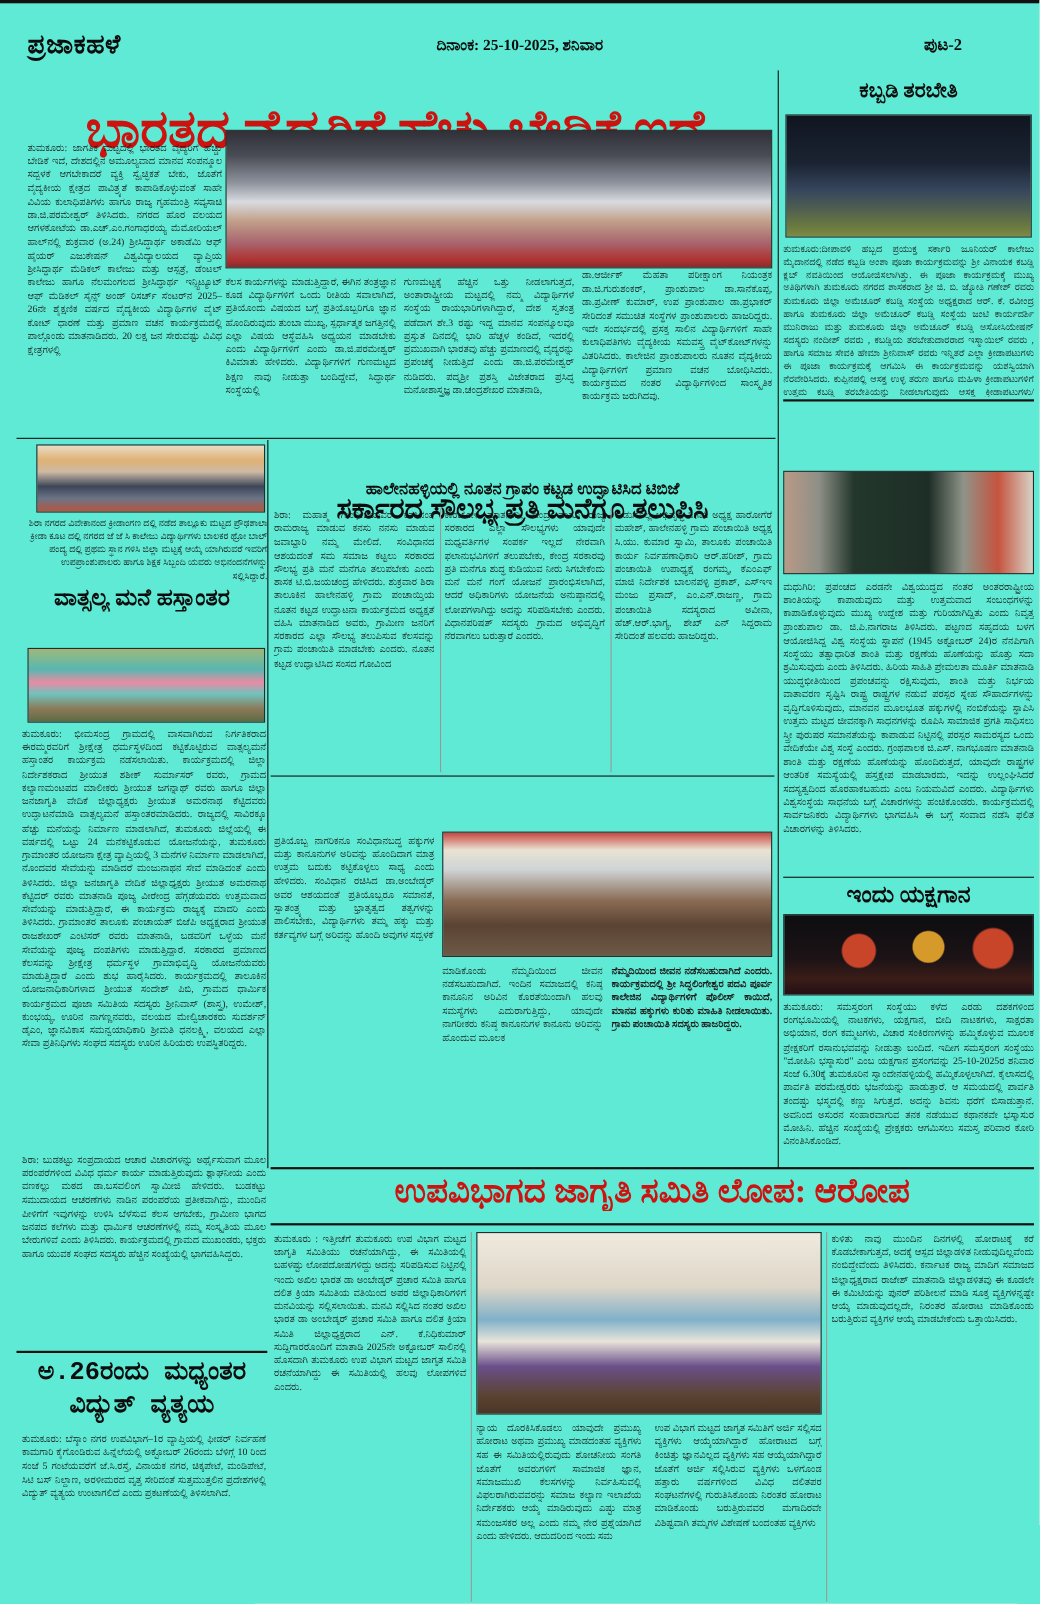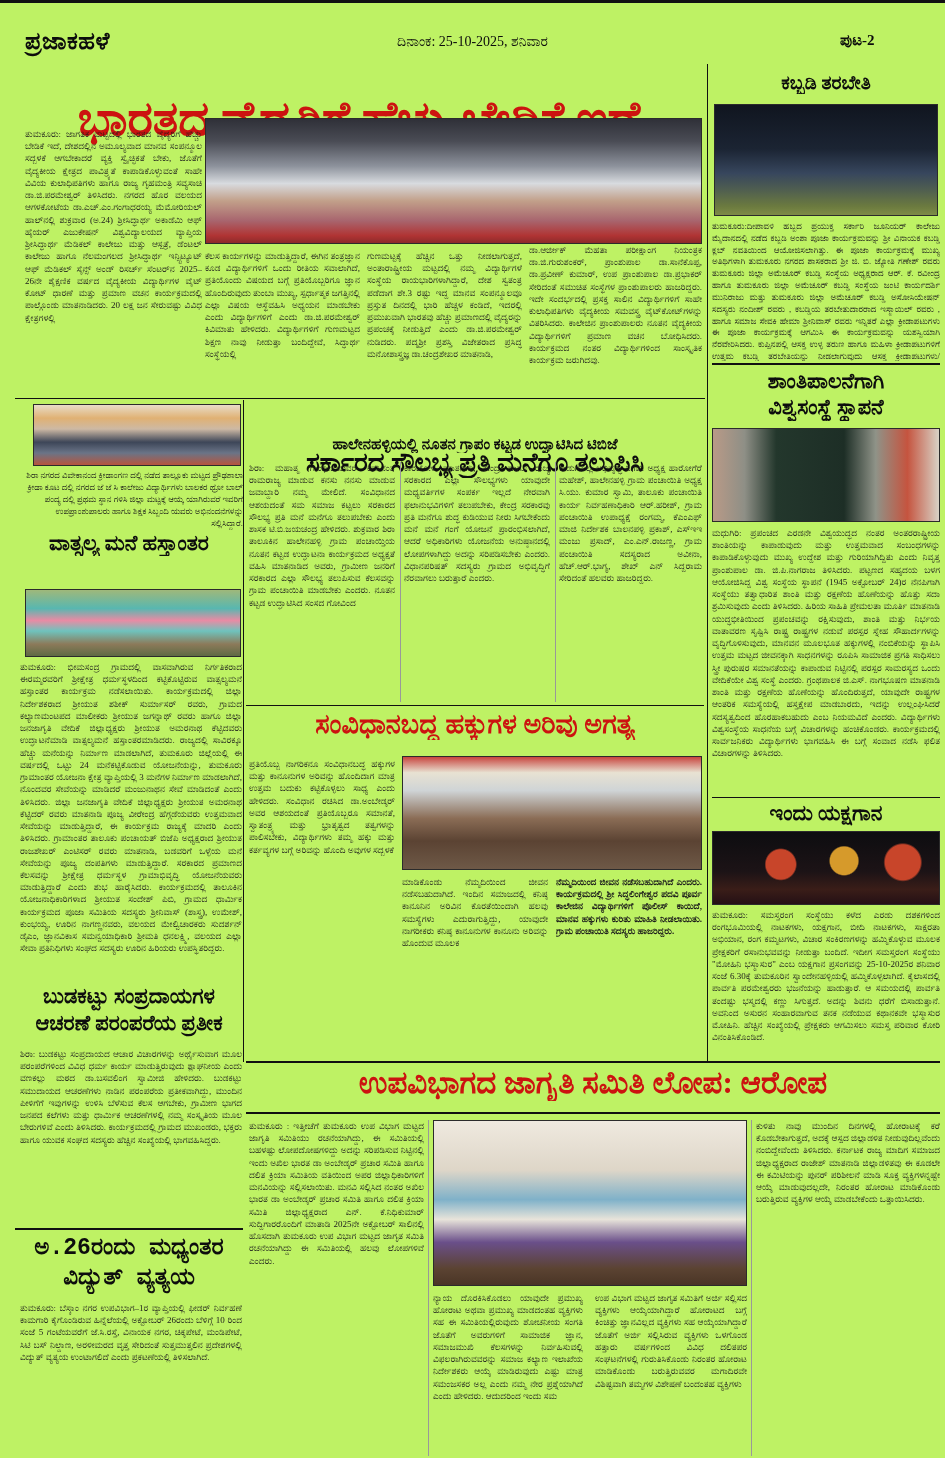--- a/index.html
+++ b/index.html
@@ -1,27 +1,27 @@
 <!DOCTYPE html>
 <html><head>
 <meta charset="utf-8">
 <style>
   html,body{margin:0;padding:0;background:#e8e8e4;}
-  #page{position:relative;width:945px;height:1458px;background:#bef264;margin:0 auto;overflow:hidden;
+  #page{position:relative;width:945px;height:1458px;background:#5eead4;margin:0 auto;overflow:hidden;
         font-family:"Liberation Serif","DejaVu Serif",serif;}
   .abs{position:absolute;}
   .rule{position:absolute;background:#111;}
   .txt{position:absolute;font-size:9px;line-height:1.36;text-align:justify;color:#1b1b1b;overflow:hidden;
        font-family:"Liberation Serif","DejaVu Serif",serif;}
   .cap{position:absolute;font-size:8.5px;line-height:1.4;text-align:right;color:#161616;overflow:hidden;}
   .hl-red{color:#cc1310;font-weight:bold;text-align:center;overflow:hidden;}
   .hl-blk{color:#0d0d0d;font-weight:bold;text-align:center;overflow:hidden;}
   .photo{position:absolute;border:1px solid #2b2b2b;box-sizing:border-box;}
   .mast-name{font-size:24px;font-weight:bold;color:#0c0c0c;letter-spacing:.5px;}
-  .mast-date{font-size:14px;font-weight:normal;color:#0c0c0c;}
+  .mast-date{font-size:14px;font-weight:bold;color:#0c0c0c;}
   .mast-page{font-size:15px;font-weight:bold;color:#0c0c0c;}
 </style>
 </head>
 <body>
 
 <div id="page">
 
   <div class="rule" style="left:0;top:24;width:945px;height:2px;"></div>
   <div class="rule" style="left:0;top:57;width:945px;height:3px;"></div>
 
@@ -40,24 +40,20 @@
   <div class="txt" style="left:205px;top:250px;width:155px;height:146px;">ಕೆಲಸ ಕಾರ್ಯಗಳನ್ನು ಮಾಡುತ್ತಿದ್ದಾರೆ, ಈಗಿನ ತಂತ್ರಜ್ಞಾನ ಕೂಡ ವಿದ್ಯಾರ್ಥಿಗಳಿಗೆ ಒಂದು ರೀತಿಯ ಸವಾಲಾಗಿದೆ, ಪ್ರತಿಯೊಂದು ವಿಷಯದ ಬಗ್ಗೆ ಪ್ರತಿಯೊಬ್ಬರಿಗೂ ಜ್ಞಾನ ಹೊಂದಿರುವುದು ತುಂಬಾ ಮುಖ್ಯ, ಸ್ಪರ್ಧಾತ್ಮಕ ಜಗತ್ತಿನಲ್ಲಿ ಎಲ್ಲಾ ವಿಷಯ ಆಸ್ಥೆವಹಿಸಿ ಅಧ್ಯಯನ ಮಾಡಬೇಕು ಎಂದು ವಿದ್ಯಾರ್ಥಿಗಳಿಗೆ ಎಂದು ಡಾ.ಜಿ.ಪರಮೇಶ್ವರ್ ಕಿವಿಮಾತು ಹೇಳಿದರು. ವಿದ್ಯಾರ್ಥಿಗಳಿಗೆ ಗುಣಮಟ್ಟದ ಶಿಕ್ಷಣ ನಾವು ನೀಡುತ್ತಾ ಬಂದಿದ್ದೇವೆ, ಸಿದ್ಧಾರ್ಥ ಸಂಸ್ಥೆಯಲ್ಲಿ</div>
   <div class="txt" style="left:367px;top:250px;width:155px;height:146px;">ಗುಣಮಟ್ಟಕ್ಕೆ ಹೆಚ್ಚಿನ ಒತ್ತು ನೀಡಲಾಗುತ್ತದೆ, ಅಂತಾರಾಷ್ಟ್ರೀಯ ಮಟ್ಟದಲ್ಲಿ ನಮ್ಮ ವಿದ್ಯಾರ್ಥಿಗಳೆ ಸಂಸ್ಥೆಯ ರಾಯಭಾರಿಗಳಾಗಿದ್ದಾರೆ, ದೇಶ ಸ್ವತಂತ್ರ ಪಡೆದಾಗ ಶೇ.3 ರಷ್ಟು ಇದ್ದ ಮಾನವ ಸಂಪನ್ಮೂಲವೂ ಪ್ರಸ್ತುತ ದಿನದಲ್ಲಿ ಭಾರಿ ಹೆಚ್ಚಳ ಕಂಡಿದೆ, ಇದರಲ್ಲಿ ಪ್ರಮುಖವಾಗಿ ಭಾರತವು ಹೆಚ್ಚು ಪ್ರಮಾಣದಲ್ಲಿ ವೈದ್ಯರನ್ನು ಪ್ರಪಂಚಕ್ಕೆ ನೀಡುತ್ತಿದೆ ಎಂದು ಡಾ.ಜಿ.ಪರಮೇಶ್ವರ್ ನುಡಿದರು. ಪದ್ಮಶ್ರೀ ಪ್ರಶಸ್ತಿ ವಿಜೇತರಾದ ಪ್ರಸಿದ್ಧ ಮನೋಶಾಸ್ತ್ರಜ್ಞ ಡಾ.ಚಂದ್ರಶೇಖರ ಮಾತನಾಡಿ,</div>
   <div class="txt" style="left:529px;top:244px;width:173px;height:152px;">ಡಾ.ಆರ್ಜೀಕ್ ಮೆಹತಾ ಪರೀಕ್ಷಾಂಗ ನಿಯಂತ್ರಕ ಡಾ.ಜಿ.ಗುರುಶಂಕರ್, ಪ್ರಾಂಶುಪಾಲ ಡಾ.ಸಾನೆಕೊಪ್ಪ, ಡಾ.ಪ್ರವೀಣ್ ಕುಮಾರ್, ಉಪ ಪ್ರಾಂಶುಪಾಲ ಡಾ.ಪ್ರಭಾಕರ್ ಸೇರಿದಂತೆ ಸಮುಚಿತ ಸಂಸ್ಥೆಗಳ ಪ್ರಾಂಶುಪಾಲರು ಹಾಜರಿದ್ದರು. ಇದೇ ಸಂದರ್ಭದಲ್ಲಿ ಪ್ರಸಕ್ತ ಸಾಲಿನ ವಿದ್ಯಾರ್ಥಿಗಳಿಗೆ ಸಾಹೇ ಕುಲಾಧಿಪತಿಗಳು ವೈದ್ಯಕೀಯ ಸಮವಸ್ತ್ರ ವೈಟ್‌ಕೋಟ್‌ಗಳನ್ನು ವಿತರಿಸಿದರು. ಕಾಲೇಜಿನ ಪ್ರಾಂಶುಪಾಲರು ನೂತನ ವೈದ್ಯಕೀಯ ವಿದ್ಯಾರ್ಥಿಗಳಿಗೆ ಪ್ರಮಾಣ ವಚನ ಬೋಧಿಸಿದರು. ಕಾರ್ಯಕ್ರಮದ ನಂತರ ವಿದ್ಯಾರ್ಥಿಗಳಿಂದ ಸಾಂಸ್ಕೃತಿಕ ಕಾರ್ಯಕ್ರಮ ಜರುಗಿದವು.</div>
 
   <div class="abs hl-blk" style="left:712px;top:72px;width:228px;font-size:19px;">ಕಬ್ಬಡಿ ತರಬೇತಿ</div>
   <div class="photo" style="left:714px;top:104px;width:224px;height:112px;background:
       linear-gradient(180deg,#10151f 0%,#1b2433 40%,#37465d 62%,#51604f 78%,#6b7a3f 92%,#7d8c46 100%);"></div>
   <div class="txt" style="left:712px;top:221px;width:228px;height:140px;font-size:8.7px;">ತುಮಕೂರು:ದೀಪಾವಳಿ ಹಬ್ಬದ ಪ್ರಯುಕ್ತ ಸರ್ಕಾರಿ ಜೂನಿಯರ್ ಕಾಲೇಜು ಮೈದಾನದಲ್ಲಿ ನಡೆದ ಕಬ್ಬಡಿ ಅಂಶಾ ಪೂಜಾ ಕಾರ್ಯಕ್ರಮವನ್ನು ಶ್ರೀ ವಿನಾಯಕ ಕಬಡ್ಡಿ ಕ್ಲಬ್ ನವತಿಯಿಂದ ಆಯೋಜಿಸಲಾಗಿತ್ತು. ಈ ಪೂಜಾ ಕಾರ್ಯಕ್ರಮಕ್ಕೆ ಮುಖ್ಯ ಅತಿಥಿಗಳಾಗಿ ತುಮಕೂರು ನಗರದ ಶಾಸಕರಾದ ಶ್ರೀ ಜಿ. ಬಿ. ಜ್ಯೋತಿ ಗಣೇಶ್ ರವರು ತುಮಕೂರು ಜಿಲ್ಲಾ ಅಮೆಚೂರ್ ಕಬಡ್ಡಿ ಸಂಸ್ಥೆಯ ಅಧ್ಯಕ್ಷರಾದ ಆರ್. ಕೆ. ರವೀಂದ್ರ ಹಾಗೂ ತುಮಕೂರು ಜಿಲ್ಲಾ ಅಮೆಚೂರ್ ಕಬಡ್ಡಿ ಸಂಸ್ಥೆಯ ಜಂಟಿ ಕಾರ್ಯದರ್ಶಿ ಮುನಿರಾಜು ಮತ್ತು ತುಮಕೂರು ಜಿಲ್ಲಾ ಅಮೆಚೂರ್ ಕಬಡ್ಡಿ ಅಸೋಸಿಯೇಷನ್ ಸದಸ್ಯರು ನಂದೀಶ್ ರವರು , ಕಬಡ್ಡಿಯ ತರಬೇತುದಾರರಾದ ಇಸ್ಮಾಯಿಲ್ ರವರು , ಹಾಗೂ ಸಮಾಜ ಸೇವಕಿ ಹೇಮಾ ಶ್ರೀನಿವಾಸ್ ರವರು ಇನ್ನಿತರೆ ಎಲ್ಲಾ ಕ್ರೀಡಾಪಟುಗಳು ಈ ಪೂಜಾ ಕಾರ್ಯಕ್ರಮಕ್ಕೆ ಆಗಮಿಸಿ ಈ ಕಾರ್ಯಕ್ರಮವನ್ನು ಯಶಸ್ವಿಯಾಗಿ ನೆರವೇರಿಸಿದರು. ಕುಪ್ಪಿನಪಲ್ಲಿ ಆಸಕ್ತ ಉಳ್ಳ ತರುಣ ಹಾಗೂ ಮಹಿಳಾ ಕ್ರೀಡಾಪಟುಗಳಿಗೆ ಉತ್ತಮ ಕಬಡ್ಡಿ ತರಬೇತಿಯನ್ನು ನೀಡಲಾಗುವುದು ಆಸಕ್ತ ಕ್ರೀಡಾಪಟುಗಳು/ 9113052830 ,94666 19589 ಈ ಸಂಖ್ಯೆಗೆ ಕರೆ ಮಾಡಬಹುದು.</div>
   <div class="rule" style="left:712px;top:363px;width:228px;height:2px;"></div>
 
-  <div class="abs hl-blk" style="left:712px;top:368px;width:228px;font-size:21px;line-height:1.25;">
-    <span>ಶಾಂತಿಪಾಲನೆಗಾಗಿ</span><br>
-    <span>ವಿಶ್ವಸಂಸ್ಥೆ ಸ್ಥಾಪನೆ</span>
-  </div>
   <div class="photo" style="left:712px;top:428px;width:228px;height:94px;background:
       linear-gradient(90deg,#b99a87 0%,#8e8f86 14%,#23372c 28%,#1d2e26 58%,#8f9388 72%,#c5543f 86%,#d8d2c6 100%);"></div>
   <div class="txt" style="left:712px;top:527px;width:228px;height:268px;">ಮಧುಗಿರಿ: ಪ್ರಪಂಚದ ಎರಡನೇ ವಿಶ್ವಯುದ್ಧದ ನಂತರ ಅಂತರರಾಷ್ಟ್ರೀಯ ಶಾಂತಿಯನ್ನು ಕಾಪಾಡುವುದು ಮತ್ತು ಉತ್ತಮವಾದ ಸಂಬಂಧಗಳನ್ನು ಕಾಪಾಡಿಕೊಳ್ಳುವುದು ಮುಖ್ಯ ಉದ್ದೇಶ ಮತ್ತು ಗುರಿಯಾಗಿದ್ದಿತು ಎಂದು ನಿವೃತ್ತ ಪ್ರಾಂಶುಪಾಲ ಡಾ. ಜಿ.ಪಿ.ನಾಗರಾಜ ತಿಳಿಸಿದರು. ಪಟ್ಟಣದ ಸಹೃದಯ ಬಳಗ ಆಯೋಜಿಸಿದ್ದ ವಿಶ್ವ ಸಂಸ್ಥೆಯ ಸ್ಥಾಪನೆ (1945 ಅಕ್ಟೋಬರ್ 24)ರ ನೆನಪಿಗಾಗಿ ಸಂಸ್ಥೆಯು ತತ್ವಾಧಾರಿತ ಶಾಂತಿ ಮತ್ತು ರಕ್ಷಣೆಯ ಹೊಣೆಯನ್ನು ಹೊತ್ತು ಸದಾ ಶ್ರಮಿಸುವುದು ಎಂದು ತಿಳಿಸಿದರು. ಹಿರಿಯ ಸಾಹಿತಿ ಪ್ರೇಮಲತಾ ಮೂರ್ತಿ ಮಾತನಾಡಿ ಯುದ್ಧಭೀತಿಯಿಂದ ಪ್ರಪಂಚವನ್ನು ರಕ್ಷಿಸುವುದು, ಶಾಂತಿ ಮತ್ತು ನಿರ್ಭಯ ವಾತಾವರಣ ಸೃಷ್ಟಿಸಿ ರಾಷ್ಟ್ರ ರಾಷ್ಟ್ರಗಳ ನಡುವೆ ಪರಸ್ಪರ ಸ್ನೇಹ ಸೌಹಾರ್ದಗಳನ್ನು ವೃದ್ಧಿಗೊಳಿಸುವುದು, ಮಾನವನ ಮೂಲಭೂತ ಹಕ್ಕುಗಳಲ್ಲಿ ನಂಬಿಕೆಯನ್ನು ಸ್ಥಾಪಿಸಿ ಉತ್ತಮ ಮಟ್ಟದ ಜೀವನಕ್ಕಾಗಿ ಸಾಧನಗಳನ್ನು ರೂಪಿಸಿ ಸಾಮಾಜಿಕ ಪ್ರಗತಿ ಸಾಧಿಸಲು ಸ್ತ್ರೀ ಪುರುಷರ ಸಮಾನತೆಯನ್ನು ಕಾಪಾಡುವ ನಿಟ್ಟಿನಲ್ಲಿ ಪರಸ್ಪರ ಸಾಮರಸ್ಯದ ಒಂದು ವೇದಿಕೆಯೇ ವಿಶ್ವ ಸಂಸ್ಥೆ ಎಂದರು. ಗ್ರಂಥಪಾಲಕ ಜಿ.ಎಸ್. ನಾಗಭೂಷಣ ಮಾತನಾಡಿ ಶಾಂತಿ ಮತ್ತು ರಕ್ಷಣೆಯ ಹೊಣೆಯನ್ನು ಹೊಂದಿರುತ್ತದೆ, ಯಾವುದೇ ರಾಷ್ಟ್ರಗಳ ಆಂತರಿಕ ಸಮಸ್ಯೆಯಲ್ಲಿ ಹಸ್ತಕ್ಷೇಪ ಮಾಡಬಾರದು, ಇದನ್ನು ಉಲ್ಲಂಘಿಸಿದರೆ ಸದಸ್ಯತ್ವದಿಂದ ಹೊರಹಾಕಬಹುದು ಎಂಬ ನಿಯಮವಿದೆ ಎಂದರು. ವಿದ್ಯಾರ್ಥಿಗಳು ವಿಶ್ವಸಂಸ್ಥೆಯ ಸಾಧನೆಯ ಬಗ್ಗೆ ವಿಚಾರಗಳನ್ನು ಹಂಚಿಕೊಂಡರು. ಕಾರ್ಯಕ್ರಮದಲ್ಲಿ ಸಾರ್ವಜನಿಕರು ವಿದ್ಯಾರ್ಥಿಗಳು ಭಾಗವಹಿಸಿ ಈ ಬಗ್ಗೆ ಸಂವಾದ ನಡೆಸಿ ಫಲಿತ ವಿಚಾರಗಳನ್ನು ತಿಳಿಸಿದರು.</div>
   <div class="rule" style="left:712px;top:797px;width:228px;height:1px;"></div>
 
   <div class="abs hl-blk" style="left:712px;top:801px;width:228px;font-size:21px;">ಇಂದು ಯಕ್ಷಗಾನ</div>
   <div class="photo" style="left:712px;top:831px;width:228px;height:74px;background:
       radial-gradient(circle at 30% 45%, #c8452a 0 9%, transparent 10%),
       radial-gradient(circle at 58% 40%, #d69a2b 0 10%, transparent 11%),
       radial-gradient(circle at 84% 42%, #c8452a 0 9%, transparent 10%),
@@ -67,43 +63,38 @@
   <div class="rule" style="left:15px;top:398px;width:690px;height:1px;"></div>
   <div class="photo" style="left:33px;top:404px;width:208px;height:62px;background:
       linear-gradient(180deg,#e8dcc8 0%,#e0b173 22%,#cdb9a4 40%,#3d4658 62%,#6a7487 80%,#b7553d 100%);"></div>
   <div class="cap" style="left:25px;top:470px;width:218px;height:78px;">ಶಿರಾ ನಗರದ ವಿವೇಕಾನಂದ ಕ್ರೀಡಾಂಗಣ ದಲ್ಲಿ ನಡೆದ ತಾಲ್ಲೂಕು ಮಟ್ಟದ ಪ್ರೌಢಶಾಲಾ ಕ್ರೀಡಾ ಕೂಟ ದಲ್ಲಿ ನಗರದ ಜೆ ಜೆ ಸಿ ಕಾಲೇಜು ವಿದ್ಯಾರ್ಥಿಗಳು ಬಾಲಕರ ಥ್ರೋ ಬಾಲ್ ಪಂದ್ಯ ದಲ್ಲಿ ಪ್ರಥಮ ಸ್ಥಾನ ಗಳಿಸಿ ಜಿಲ್ಲಾ ಮಟ್ಟಕ್ಕೆ ಆಯ್ಕೆ ಯಾಗಿರುವರೆ ಇವರಿಗೆ ಉಪಪ್ರಾಂಶುಪಾಲರು ಹಾಗೂ ಶಿಕ್ಷಕ ಸಿಬ್ಬಂದಿ ಯವರು ಅಭಿನಂದನೆಗಳನ್ನು ಸಲ್ಲಿಸಿದ್ದಾರೆ.</div>
 
   <div class="abs hl-blk" style="left:15px;top:531px;width:228px;font-size:21px;">ವಾತ್ಸಲ್ಯ ಮನೆ ಹಸ್ತಾಂತರ</div>
   <div class="photo" style="left:25px;top:589px;width:216px;height:68px;background:
       linear-gradient(180deg,#9fb87a 0%,#58b7b0 28%,#e98ba4 46%,#6fc3bd 62%,#8c7a5a 82%,#5e6b44 100%);"></div>
   <div class="txt" style="left:20px;top:661px;width:222px;height:316px;">ತುಮಕೂರು: ಭೀಮಸಂದ್ರ ಗ್ರಾಮದಲ್ಲಿ ವಾಸವಾಗಿರುವ ನಿರ್ಗತಿಕರಾದ ಈರಮ್ಮರವರಿಗೆ ಶ್ರೀಕ್ಷೇತ್ರ ಧರ್ಮಸ್ಥಳದಿಂದ ಕಟ್ಟಿಕೊಟ್ಟಿರುವ ವಾತ್ಸಲ್ಯಮನೆ ಹಸ್ತಾಂತರ ಕಾರ್ಯಕ್ರಮ ನಡೆಸಲಾಯಿತು. ಕಾರ್ಯಕ್ರಮದಲ್ಲಿ ಜಿಲ್ಲಾ ನಿರ್ದೇಶಕರಾದ ಶ್ರೀಯುತ ಶಶೀಕ್ ಸುರ್ಮಾಸರ್ ರವರು, ಗ್ರಾಮದ ಕಲ್ಯಾಣಮಂಟಪದ ಮಾಲೀಕರು ಶ್ರೀಯುತ ಜಗನ್ನಾಥ್ ರವರು ಹಾಗೂ ಜಿಲ್ಲಾ ಜನಜಾಗೃತಿ ವೇದಿಕೆ ಜಿಲ್ಲಾಧ್ಯಕ್ಷರು ಶ್ರೀಯುತ ಅಮರನಾಥ ಕೆಟ್ಟಿದವರು ಉದ್ಘಾಟನೆಮಾಡಿ ವಾತ್ಸಲ್ಯಮನೆ ಹಸ್ತಾಂತರಮಾಡಿದರು. ರಾಜ್ಯದಲ್ಲಿ ಸಾವಿರಕ್ಕೂ ಹೆಚ್ಚು ಮನೆಯನ್ನು ನಿರ್ಮಾಣ ಮಾಡಲಾಗಿದೆ, ತುಮಕೂರು ಜಿಲ್ಲೆಯಲ್ಲಿ ಈ ವರ್ಷದಲ್ಲಿ ಒಟ್ಟು 24 ಮನೆಕಟ್ಟಿಕೊಡುವ ಯೋಜನೆಯನ್ನು, ತುಮಕೂರು ಗ್ರಾಮಾಂತರ ಯೋಜನಾ ಕ್ಷೇತ್ರ ವ್ಯಾಪ್ತಿಯಲ್ಲಿ 3 ಮನೆಗಳ ನಿರ್ಮಾಣ ಮಾಡಲಾಗಿದೆ, ನೊಂದವರ ಸೇವೆಯನ್ನು ಮಾಡಿದರೆ ಮಂಜುನಾಥನ ಸೇವೆ ಮಾಡಿದಂತೆ ಎಂದು ತಿಳಿಸಿದರು. ಜಿಲ್ಲಾ ಜನಜಾಗೃತಿ ವೇದಿಕೆ ಜಿಲ್ಲಾಧ್ಯಕ್ಷರು ಶ್ರೀಯುತ ಅಮರನಾಥ ಕೆಟ್ಟಿದರ್ ರವರು ಮಾತನಾಡಿ ಪೂಜ್ಯ ವೀರೇಂದ್ರ ಹೆಗ್ಗಡೆಯವರು ಉತ್ತಮವಾದ ಸೇವೆಯನ್ನು ಮಾಡುತ್ತಿದ್ದಾರೆ, ಈ ಕಾರ್ಯಕ್ರಮ ರಾಜ್ಯಕ್ಕೆ ಮಾದರಿ ಎಂದು ತಿಳಿಸಿದರು. ಗ್ರಾಮಾಂತರ ತಾಲೂಕು ಪಂಚಾಯತ್ ಬಿಜೆಪಿ ಅಧ್ಯಕ್ಷರಾದ ಶ್ರೀಯುತ ರಾಜಶೇಖರ್ ಎಂಟಿಸರ್ ರವರು ಮಾತನಾಡಿ, ಬಡವರಿಗೆ ಒಳ್ಳೆಯ ಮನೆ ಸೇವೆಯನ್ನು ಪೂಜ್ಯ ದಂಪತಿಗಳು ಮಾಡುತ್ತಿದ್ದಾರೆ. ಸರಕಾರದ ಪ್ರಮಾಣದ ಕೆಲಸವನ್ನು ಶ್ರೀಕ್ಷೇತ್ರ ಧರ್ಮಸ್ಥಳ ಗ್ರಾಮಾಭಿವೃದ್ಧಿ ಯೋಜನೆಯವರು ಮಾಡುತ್ತಿದ್ದಾರೆ ಎಂದು ಶುಭ ಹಾರೈಸಿದರು. ಕಾರ್ಯಕ್ರಮದಲ್ಲಿ ತಾಲೂಕಿನ ಯೋಜನಾಧಿಕಾರಿಗಳಾದ ಶ್ರೀಯುತ ಸಂದೇಶ್ ಪಿಬಿ, ಗ್ರಾಮದ ಧಾರ್ಮಿಕ ಕಾರ್ಯಕ್ರಮದ ಪೂಜಾ ಸಮಿತಿಯ ಸದಸ್ಯರು ಶ್ರೀನಿವಾಸ್ (ಶಾಸ್ತ್ರ), ಉಮೇಶ್, ಕುಂಭಯ್ಯ, ಊರಿನ ನಾಗಣ್ಣನವರು, ವಲಯದ ಮೇಲ್ವಿಚಾರಕರು ಸುದರ್ಶನ್ ಡೈಎಂ, ಜ್ಞಾನವಿಕಾಸ ಸಮನ್ವಯಾಧಿಕಾರಿ ಶ್ರೀಮತಿ ಧನಲಕ್ಷ್ಮಿ, ವಲಯದ ಎಲ್ಲಾ ಸೇವಾ ಪ್ರತಿನಿಧಿಗಳು ಸಂಘದ ಸದಸ್ಯರು ಊರಿನ ಹಿರಿಯರು ಉಪಸ್ಥಿತರಿದ್ದರು.</div>
 
-  <div class="abs hl-blk" style="left:15px;top:983px;width:228px;font-size:21px;line-height:1.3;">
-    <span>ಬುಡಕಟ್ಟು ಸಂಪ್ರದಾಯಗಳ</span><br>
-    <span>ಆಚರಣೆ ಪರಂಪರೆಯ ಪ್ರತೀಕ</span>
-  </div>
   <div class="txt" style="left:20px;top:1048px;width:222px;height:176px;">ಶಿರಾ: ಬುಡಕಟ್ಟು ಸಂಪ್ರದಾಯದ ಆಚಾರ ವಿಚಾರಗಳನ್ನು ಅರ್ಥೈಸುವಾಗ ಮೂಲ ಪರಂಪರೆಗಳಿಂದ ವಿವಿಧ ಧರ್ಮ ಕಾರ್ಯ ಮಾಡುತ್ತಿರುವುದು ಶ್ಲಾಘನೀಯ ಎಂದು ವಣಕಲ್ಲು ಮಠದ ಡಾ.ಬಸವಲಿಂಗ ಸ್ವಾಮೀಜಿ ಹೇಳಿದರು. ಬುಡಕಟ್ಟು ಸಮುದಾಯದ ಆಚರಣೆಗಳು ನಾಡಿನ ಪರಂಪರೆಯ ಪ್ರತೀಕವಾಗಿದ್ದು, ಮುಂದಿನ ಪೀಳಿಗೆಗೆ ಇವುಗಳನ್ನು ಉಳಿಸಿ ಬೆಳೆಸುವ ಕೆಲಸ ಆಗಬೇಕು, ಗ್ರಾಮೀಣ ಭಾಗದ ಜನಪದ ಕಲೆಗಳು ಮತ್ತು ಧಾರ್ಮಿಕ ಆಚರಣೆಗಳಲ್ಲಿ ನಮ್ಮ ಸಂಸ್ಕೃತಿಯ ಮೂಲ ಬೇರುಗಳಿವೆ ಎಂದು ತಿಳಿಸಿದರು. ಕಾರ್ಯಕ್ರಮದಲ್ಲಿ ಗ್ರಾಮದ ಮುಖಂಡರು, ಭಕ್ತರು ಹಾಗೂ ಯುವಕ ಸಂಘದ ಸದಸ್ಯರು ಹೆಚ್ಚಿನ ಸಂಖ್ಯೆಯಲ್ಲಿ ಭಾಗವಹಿಸಿದ್ದರು.</div>
 
   <div class="rule" style="left:15px;top:1228px;width:228px;height:2px;"></div>
   <div class="abs hl-blk" style="left:15px;top:1234px;width:228px;font-size:23px;line-height:1.3;font-family:Liberation Mono, monospace;">
     <span>ಅ.26ರಂದು ಮಧ್ಯಂತರ</span><br>
     <span>ವಿದ್ಯುತ್ ವ್ಯತ್ಯಯ</span>
   </div>
   <div class="txt" style="left:20px;top:1302px;width:222px;height:150px;">ತುಮಕೂರು: ಬೆಸ್ಕಾಂ ನಗರ ಉಪವಿಭಾಗ–1ರ ವ್ಯಾಪ್ತಿಯಲ್ಲಿ ಫೀಡರ್ ನಿರ್ವಹಣೆ ಕಾಮಗಾರಿ ಕೈಗೊಂಡಿರುವ ಹಿನ್ನೆಲೆಯಲ್ಲಿ ಅಕ್ಟೋಬರ್ 26ರಂದು ಬೆಳಿಗ್ಗೆ 10 ರಿಂದ ಸಂಜೆ 5 ಗಂಟೆಯವರೆಗೆ ಜೆ.ಸಿ.ರಸ್ತೆ, ವಿನಾಯಕ ನಗರ, ಚಿಕ್ಕಪೇಟೆ, ಮಂಡಿಪೇಟೆ, ಸಿಟಿ ಬಸ್ ನಿಲ್ದಾಣ, ಅರಳೀಮರದ ವೃತ್ತ ಸೇರಿದಂತೆ ಸುತ್ತಮುತ್ತಲಿನ ಪ್ರದೇಶಗಳಲ್ಲಿ ವಿದ್ಯುತ್ ವ್ಯತ್ಯಯ ಉಂಟಾಗಲಿದೆ ಎಂದು ಪ್ರಕಟಣೆಯಲ್ಲಿ ತಿಳಿಸಲಾಗಿದೆ.</div>
 
   <div class="abs hl-blk" style="left:246px;top:401px;width:458px;font-size:26px;margin-top:47px;">ಸರ್ಕಾರದ ಸೌಲಭ್ಯ ಪ್ರತಿ ಮನೆಗೂ ತಲುಪಿಸಿ</div>
   <div class="abs hl-blk" style="left:246px;top:436px;width:458px;font-size:15px;">ಹಾಲೇನಹಳ್ಳಿಯಲ್ಲಿ ನೂತನ ಗ್ರಾಪಂ ಕಟ್ಟಡ ಉದ್ಘಾಟಿಸಿದ ಟಿಬಿಜೆ</div>
   <div class="txt" style="left:249px;top:462px;width:146px;height:240px;">ಶಿರಾ: ಮಹಾತ್ಮ ಗಾಂಧೀಜಿಯವರ ಕನಸಿನಂತೆ ರಾಮರಾಜ್ಯ ಮಾಡುವ ಕನಸು ನನಸು ಮಾಡುವ ಜವಾಬ್ದಾರಿ ನಮ್ಮ ಮೇಲಿದೆ. ಸಂವಿಧಾನದ ಆಶಯದಂತೆ ಸಮ ಸಮಾಜ ಕಟ್ಟಲು ಸರಕಾರದ ಸೌಲಭ್ಯ ಪ್ರತಿ ಮನೆ ಮನೆಗೂ ತಲುಪಬೇಕು ಎಂದು ಶಾಸಕ ಟಿ.ಬಿ.ಜಯಚಂದ್ರ ಹೇಳಿದರು. ಶುಕ್ರವಾರ ಶಿರಾ ತಾಲೂಕಿನ ಹಾಲೇನಹಳ್ಳಿ ಗ್ರಾಮ ಪಂಚಾಯ್ತಿಯ ನೂತನ ಕಟ್ಟಡ ಉದ್ಘಾಟನಾ ಕಾರ್ಯಕ್ರಮದ ಅಧ್ಯಕ್ಷತೆ ವಹಿಸಿ ಮಾತನಾಡಿದ ಅವರು, ಗ್ರಾಮೀಣ ಜನರಿಗೆ ಸರಕಾರದ ಎಲ್ಲಾ ಸೌಲಭ್ಯ ತಲುಪಿಸುವ ಕೆಲಸವನ್ನು ಗ್ರಾಮ ಪಂಚಾಯಿತಿ ಮಾಡಬೇಕು ಎಂದರು. ನೂತನ ಕಟ್ಟಡ ಉದ್ಘಾಟಿಸಿದ ಸಂಸದ ಗೋವಿಂದ</div>
   <div class="rule" style="left:400px;top:462px;width:1px;height:240px;background:#999;"></div>
   <div class="txt" style="left:404px;top:462px;width:146px;height:240px;">ಕಾರಜೋಳ ಮಾತನಾಡಿ, ಕೇಂದ್ರ ಹಾಗೂ ರಾಜ್ಯ ಸರಕಾರದ ಎಲ್ಲಾ ಸೌಲಭ್ಯಗಳು ಯಾವುದೇ ಮಧ್ಯವರ್ತಿಗಳ ಸಂಪರ್ಕ ಇಲ್ಲದೆ ನೇರವಾಗಿ ಫಲಾನುಭವಿಗಳಿಗೆ ತಲುಪಬೇಕು, ಕೇಂದ್ರ ಸರಕಾರವು ಪ್ರತಿ ಮನೆಗೂ ಶುದ್ಧ ಕುಡಿಯುವ ನೀರು ಸಿಗಬೇಕೆಂದು ಮನೆ ಮನೆ ಗಂಗೆ ಯೋಜನೆ ಪ್ರಾರಂಭಿಸಲಾಗಿದೆ, ಆದರೆ ಅಧಿಕಾರಿಗಳು ಯೋಜನೆಯ ಅನುಷ್ಠಾನದಲ್ಲಿ ಲೋಪಗಳಾಗಿದ್ದು ಅದನ್ನು ಸರಿಪಡಿಸಬೇಕು ಎಂದರು. ವಿಧಾನಪರಿಷತ್ ಸದಸ್ಯರು ಗ್ರಾಮದ ಅಭಿವೃದ್ಧಿಗೆ ನೆರವಾಗಲು ಬರುತ್ತಾರೆ ಎಂದರು.</div>
   <div class="rule" style="left:555px;top:462px;width:1px;height:240px;background:#999;"></div>
   <div class="txt" style="left:559px;top:462px;width:143px;height:240px;">ಕಾಡುಗೊಲ್ಲ ಅಭಿವೃದ್ಧಿ ನಿಗಮ ಅಧ್ಯಕ್ಷ ಹಾರೋಗೆರೆ ಮಹೇಶ್, ಹಾಲೇನಹಳ್ಳಿ ಗ್ರಾಮ ಪಂಚಾಯಿತಿ ಅಧ್ಯಕ್ಷ ಸಿ.ಯು. ಕುಮಾರ ಸ್ವಾಮಿ, ತಾಲೂಕು ಪಂಚಾಯಿತಿ ಕಾರ್ಯ ನಿರ್ವಹಣಾಧಿಕಾರಿ ಆರ್.ಹರೀಶ್, ಗ್ರಾಮ ಪಂಚಾಯಿತಿ ಉಪಾಧ್ಯಕ್ಷೆ ರಂಗಮ್ಮ, ಕೆಎಂಎಫ್ ಮಾಜಿ ನಿರ್ದೇಶಕ ಬಾಲನಪಳ್ಳಿ ಪ್ರಕಾಶ್, ಎಸ್ಇಇ ಮಂಜು ಪ್ರಸಾದ್, ಎಂ.ಎನ್.ರಾಜಣ್ಣ, ಗ್ರಾಮ ಪಂಚಾಯಿತಿ ಸದಸ್ಯರಾದ ಅವೀನಾ, ಹೆಚ್.ಆರ್.ಭಾಗ್ಯ, ಶೇಖ್ ಎನ್ ಸಿದ್ದರಾಮ ಸೇರಿದಂತೆ ಹಲವರು ಹಾಜರಿದ್ದರು.</div>
   <div class="rule" style="left:246px;top:705px;width:458px;height:1px;"></div>
 
-  <div class="abs hl-red" style="left:246px;top:709px;width:458px;font-size:27px;">ಸಂವಿಧಾನಬದ್ಧ ಹಕ್ಕುಗಳ ಅರಿವು ಅಗತ್ಯ</div>
   <div class="txt" style="left:249px;top:758px;width:146px;height:298px;">ಪ್ರತಿಯೊಬ್ಬ ನಾಗರಿಕನೂ ಸಂವಿಧಾನಬದ್ಧ ಹಕ್ಕುಗಳ ಮತ್ತು ಕಾನೂನುಗಳ ಅರಿವನ್ನು ಹೊಂದಿದಾಗ ಮಾತ್ರ ಉತ್ತಮ ಬದುಕು ಕಟ್ಟಿಕೊಳ್ಳಲು ಸಾಧ್ಯ ಎಂದು ಹೇಳಿದರು. ಸಂವಿಧಾನ ರಚಿಸಿದ ಡಾ.ಅಂಬೇಡ್ಕರ್ ಅವರ ಆಶಯದಂತೆ ಪ್ರತಿಯೊಬ್ಬರೂ ಸಮಾನತೆ, ಸ್ವಾತಂತ್ರ್ಯ ಮತ್ತು ಭ್ರಾತೃತ್ವದ ತತ್ವಗಳನ್ನು ಪಾಲಿಸಬೇಕು, ವಿದ್ಯಾರ್ಥಿಗಳು ತಮ್ಮ ಹಕ್ಕು ಮತ್ತು ಕರ್ತವ್ಯಗಳ ಬಗ್ಗೆ ಅರಿವನ್ನು ಹೊಂದಿ ಅವುಗಳ ಸದ್ಬಳಕೆ</div>
   <div class="photo" style="left:402px;top:756px;width:300px;height:114px;background:
       linear-gradient(180deg,#c8463f 0%,#e8e2d2 14%,#cfd4d6 30%,#8a6c55 55%,#5b4333 75%,#6e5947 100%);"></div>
   <div class="txt" style="left:402px;top:876px;width:146px;height:180px;">ಮಾಡಿಕೊಂಡು ನೆಮ್ಮದಿಯಿಂದ ಜೀವನ ನಡೆಸಬಹುದಾಗಿದೆ. ಇಂದಿನ ಸಮಾಜದಲ್ಲಿ ಕನಿಷ್ಠ ಕಾನೂನಿನ ಅರಿವಿನ ಕೊರತೆಯಿಂದಾಗಿ ಹಲವು ಸಮಸ್ಯೆಗಳು ಎದುರಾಗುತ್ತಿದ್ದು, ಯಾವುದೇ ನಾಗರೀಕರು ಕನಿಷ್ಠ ಕಾನೂನುಗಳ ಕಾನೂನು ಅರಿವನ್ನು ಹೊಂದುವ ಮೂಲಕ</div>
   <div class="txt" style="left:556px;top:876px;width:146px;height:180px;font-weight:bold;">ನೆಮ್ಮದಿಯಿಂದ ಜೀವನ ನಡೆಸಬಹುದಾಗಿದೆ ಎಂದರು. ಕಾರ್ಯಕ್ರಮದಲ್ಲಿ ಶ್ರೀ ಸಿದ್ಧಲಿಂಗೇಶ್ವರ ಪದವಿ ಪೂರ್ವ ಕಾಲೇಜಿನ ವಿದ್ಯಾರ್ಥಿಗಳಿಗೆ ಪೊಲೀಸ್ ಕಾಯಿದೆ, ಮಾನವ ಹಕ್ಕುಗಳು ಕುರಿತು ಮಾಹಿತಿ ನೀಡಲಾಯಿತು. ಗ್ರಾಮ ಪಂಚಾಯಿತಿ ಸದಸ್ಯರು ಹಾಜರಿದ್ದರು.</div>
 
   <div class="rule" style="left:246px;top:1061px;width:694px;height:2px;"></div>
   <div class="abs hl-red" style="left:246px;top:1065px;width:694px;font-size:31px;">ಉಪವಿಭಾಗದ ಜಾಗೃತಿ ಸಮಿತಿ ಲೋಪ: ಆರೋಪ</div>
   <div class="rule" style="left:246px;top:1112px;width:694px;height:2px;"></div>
 

